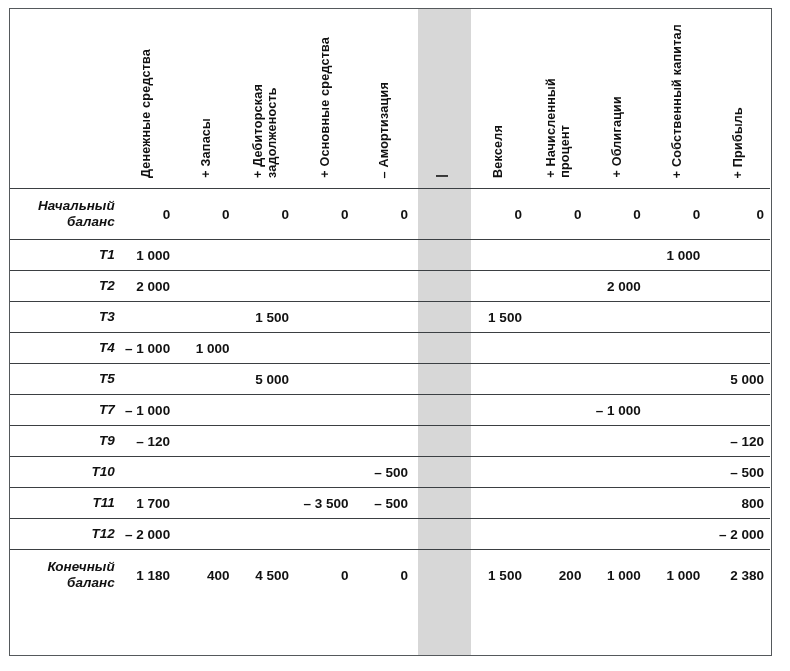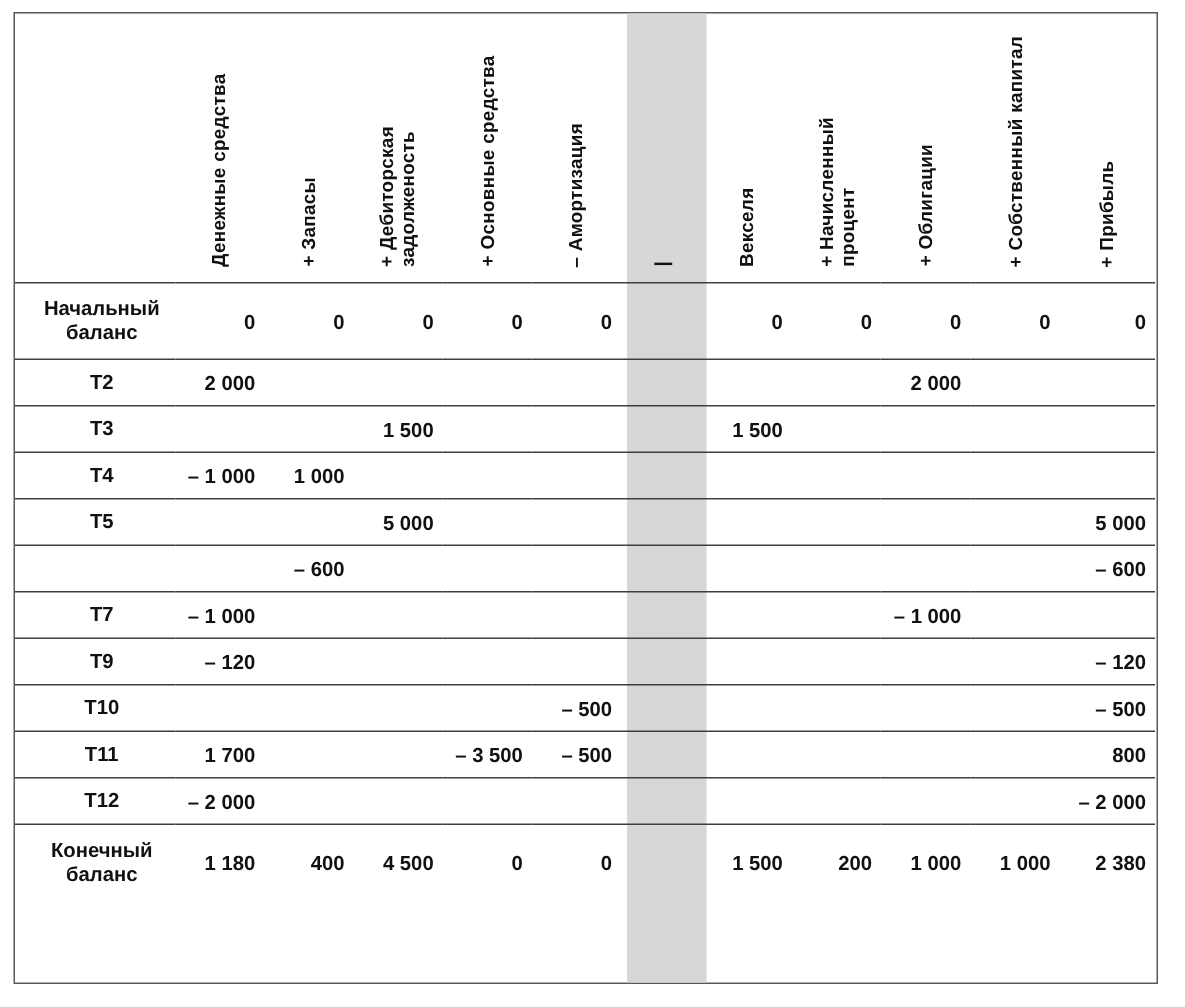--- a/index.html
+++ b/index.html
@@ -68,25 +68,26 @@
     height:30px;
     padding:0 6px 0 0;
     text-align:right;
     vertical-align:middle;
     font-size:13.5px;
     font-weight:bold;
     background:transparent;
   }
   tbody tr.firstrow td{border-top:0;}
   tbody td.lbl{
-    text-align:center;
+    text-align:right;
     padding-left:11px;
     padding-right:2px;
     font-weight:bold;
     line-height:1.15;
+    font-style:italic;
   }
   tbody td.gapcell{
     background:transparent;
     border-top:1.1px solid #3b3f42;
   }
   tbody tr.tall td{height:50px;}
   tbody tr.total td{border-top:1.6px solid #3b3f42;}
 </style>
 </head>
 <body>
@@ -164,20 +165,34 @@
           <td>0</td>
           <td>0</td>
           <td class="gapcell"></td>
           <td>0</td>
           <td>0</td>
           <td>0</td>
           <td>0</td>
           <td>0</td>
         </tr>
         <tr class="">
+          <td class="lbl">T1</td>
+          <td>1 000</td>
+          <td></td>
+          <td></td>
+          <td></td>
+          <td></td>
+          <td class="gapcell"></td>
+          <td></td>
+          <td></td>
+          <td></td>
+          <td>1 000</td>
+          <td></td>
+        </tr>
+        <tr class="">
           <td class="lbl">T2</td>
           <td>2 000</td>
           <td></td>
           <td></td>
           <td></td>
           <td></td>
           <td class="gapcell"></td>
           <td></td>
           <td></td>
           <td>2 000</td>
@@ -218,34 +233,20 @@
           <td></td>
           <td>5 000</td>
           <td></td>
           <td></td>
           <td class="gapcell"></td>
           <td></td>
           <td></td>
           <td></td>
           <td></td>
           <td>5 000</td>
-        </tr>
-        <tr class="">
-          <td class="lbl"></td>
-          <td></td>
-          <td>– 600</td>
-          <td></td>
-          <td></td>
-          <td></td>
-          <td class="gapcell"></td>
-          <td></td>
-          <td></td>
-          <td></td>
-          <td></td>
-          <td>– 600</td>
         </tr>
         <tr class="">
           <td class="lbl">T7</td>
           <td>– 1 000</td>
           <td></td>
           <td></td>
           <td></td>
           <td></td>
           <td class="gapcell"></td>
           <td></td>

